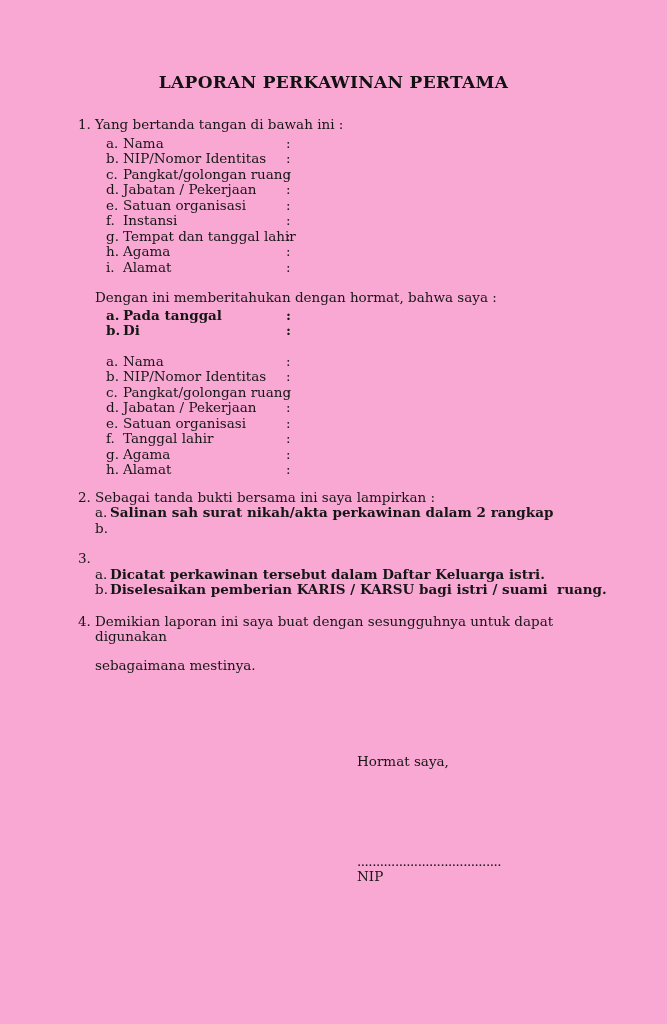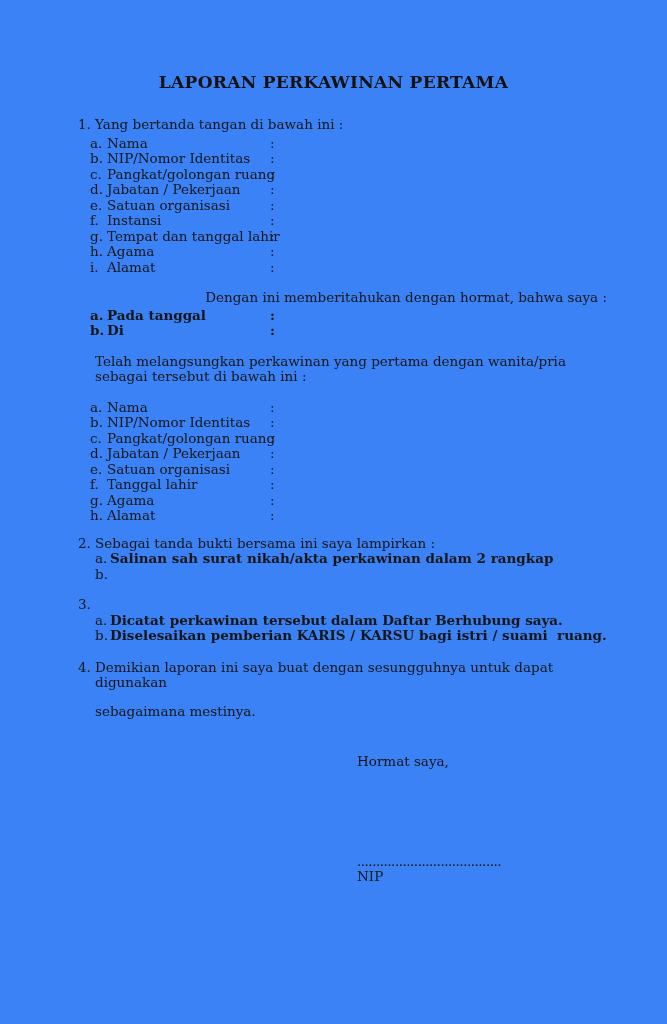--- a/index.html
+++ b/index.html
@@ -4,21 +4,21 @@
 <style>
   html, body {
     margin: 0;
     padding: 0;
     background: #ffffff;
   }
   .page {
     position: relative;
     width: 667px;
     height: 1024px;
-    background: #3b82f6;
+    background: #f9a8d4;
     overflow: hidden;
     font-family: "DejaVu Serif", serif;
     font-size: 13.5px;
     line-height: 15.5px;
     color: #161616;
   }
   .doc-title {
     margin: 0;
     padding-top: 72px;
     text-align: center;
@@ -42,21 +42,21 @@
   .sec-head-text {
     white-space: pre-wrap;
   }
   .indent {
     margin-left: 17px;
     margin-top: 13px;
   }
   
   .frow {
     position: relative;
-    margin-left: 12px;
+    margin-left: 28px;
   }
   .frow .letter {
     display: inline-block;
     width: 17px;
   }
   .frow .colon {
     position: absolute;
     left: 180px;
     top: 0;
   }
@@ -68,21 +68,21 @@
   .srow .letter {
     flex: none;
     width: 15px;
   }
   .srow .stext {
     white-space: pre-wrap;
     font-weight: bold;
   }
   .mt-heading   { margin-top: 25px; }
   .mt-fields    { margin-top: 3px; }
-  .mt-notice    { margin-top: 15px; text-align: right; }
+  .mt-notice    { margin-top: 15px; }
   .mt-event     { margin-top: 2px; font-weight: bold; }
   .mt-intro     { margin-top: 15px; }
   .mt-spouse    { margin-top: 15px; }
   .mt-sec2      { margin-top: 12px; }
   .mt-sec3      { margin-top: 15px; }
   .mt-sec4      { margin-top: 16px; }
   .para {
     white-space: pre-wrap;
   }
   .signature {
@@ -149,24 +149,20 @@
 
     <div class="mt-event">
       <div class="frow">
         <span class="letter">a.</span><span>Pada tanggal</span><span class="colon">:</span>
       </div>
       <div class="frow">
         <span class="letter">b.</span><span>Di</span><span class="colon">:</span>
       </div>
     </div>
 
-    <div class="indent mt-intro">
-      <div class="para">Telah melangsungkan perkawinan yang pertama dengan wanita/pria</div>
-      <div class="para">sebagai tersebut di bawah ini :</div>
-    </div>
 
     <div class="mt-spouse">
       <div class="frow">
         <span class="letter">a.</span><span>Nama</span><span class="colon">:</span>
       </div>
       <div class="frow">
         <span class="letter">b.</span><span>NIP/Nomor Identitas</span><span class="colon">:</span>
       </div>
       <div class="frow">
         <span class="letter">c.</span><span>Pangkat/golongan ruang</span><span class="colon">:</span>
@@ -202,21 +198,21 @@
       <span class="letter">b.</span>
     </div>
   </div>
 
   <div class="sec mt-sec3">
     <div class="sec-head">
       <span class="sec-num">3.</span>
     </div>
     <div class="srow">
       <span class="letter">a.</span>
-      <span class="stext">Dicatat perkawinan tersebut dalam Daftar Berhubung saya.</span>
+      <span class="stext">Dicatat perkawinan tersebut dalam Daftar Keluarga istri.</span>
     </div>
     <div class="srow">
       <span class="letter">b.</span>
       <span class="stext">Diselesaikan pemberian KARIS / KARSU bagi istri / suami  ruang.</span>
     </div>
   </div>
 
   <div class="sec mt-sec4">
     <div class="sec-head">
       <span class="sec-num">4.</span>

